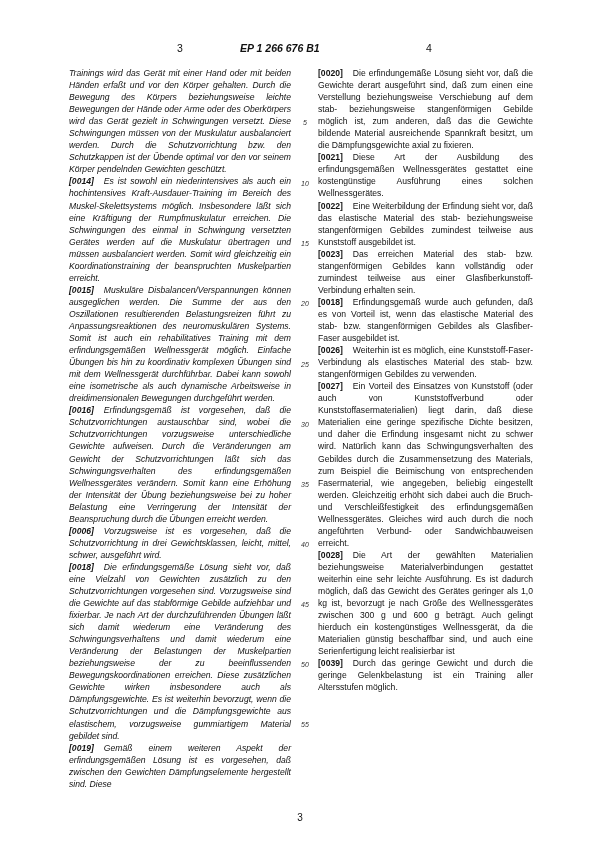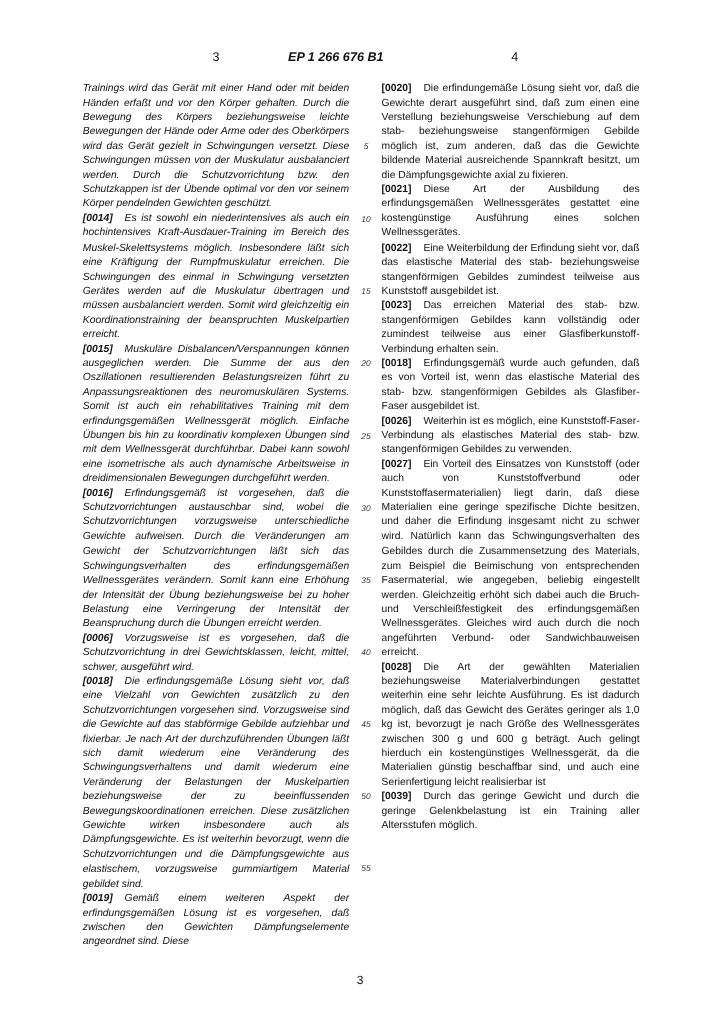--- a/index.html
+++ b/index.html
@@ -25,21 +25,21 @@
   <span class="hdr hdr-right">4</span>
 </div>
 
 <div class="col col-left">
   <p><span>Trainings wird das Gerät mit einer Hand oder mit beiden Händen erfaßt und vor den Körper gehalten. Durch die Bewegung des Körpers beziehungsweise leichte Bewegungen der Hände oder Arme oder des Oberkörpers wird das Gerät gezielt in Schwingungen versetzt. Diese Schwingungen müssen von der Muskulatur ausbalanciert werden. Durch die Schutzvorrichtung bzw. den Schutzkappen ist der Übende optimal vor den vor seinem Körper pendelnden Gewichten geschützt.</span></p>
   <p><span class="num">[0014]</span><span>Es ist sowohl ein niederintensives als auch ein hochintensives Kraft-Ausdauer-Training im Bereich des Muskel-Skelettsystems möglich. Insbesondere läßt sich eine Kräftigung der Rumpfmuskulatur erreichen. Die Schwingungen des einmal in Schwingung versetzten Gerätes werden auf die Muskulatur übertragen und müssen ausbalanciert werden. Somit wird gleichzeitig ein Koordinationstraining der beanspruchten Muskelpartien erreicht.</span></p>
   <p><span class="num">[0015]</span><span>Muskuläre Disbalancen/Verspannungen können ausgeglichen werden. Die Summe der aus den Oszillationen resultierenden Belastungsreizen führt zu Anpassungsreaktionen des neuromuskulären Systems. Somit ist auch ein rehabilitatives Training mit dem erfindungsgemäßen Wellnessgerät möglich. Einfache Übungen bis hin zu koordinativ komplexen Übungen sind mit dem Wellnessgerät durchführbar. Dabei kann sowohl eine isometrische als auch dynamische Arbeitsweise in dreidimensionalen Bewegungen durchgeführt werden.</span></p>
   <p><span class="num">[0016]</span><span>Erfindungsgemäß ist vorgesehen, daß die Schutzvorrichtungen austauschbar sind, wobei die Schutzvorrichtungen vorzugsweise unterschiedliche Gewichte aufweisen. Durch die Veränderungen am Gewicht der Schutzvorrichtungen läßt sich das Schwingungsverhalten des erfindungsgemäßen Wellnessgerätes verändern. Somit kann eine Erhöhung der Intensität der Übung beziehungsweise bei zu hoher Belastung eine Verringerung der Intensität der Beanspruchung durch die Übungen erreicht werden.</span></p>
   <p><span class="num">[0006]</span><span>Vorzugsweise ist es vorgesehen, daß die Schutzvorrichtung in drei Gewichtsklassen, leicht, mittel, schwer, ausgeführt wird.</span></p>
   <p><span class="num">[0018]</span><span>Die erfindungsgemäße Lösung sieht vor, daß eine Vielzahl von Gewichten zusätzlich zu den Schutzvorrichtungen vorgesehen sind. Vorzugsweise sind die Gewichte auf das stabförmige Gebilde aufziehbar und fixierbar. Je nach Art der durchzuführenden Übungen läßt sich damit wiederum eine Veränderung des Schwingungsverhaltens und damit wiederum eine Veränderung der Belastungen der Muskelpartien beziehungsweise der zu beeinflussenden Bewegungskoordinationen erreichen. Diese zusätzlichen Gewichte wirken insbesondere auch als Dämpfungsgewichte. Es ist weiterhin bevorzugt, wenn die Schutzvorrichtungen und die Dämpfungsgewichte aus elastischem, vorzugsweise gummiartigem Material gebildet sind.</span></p>
-  <p><span class="num">[0019]</span><span>Gemäß einem weiteren Aspekt der erfindungsgemäßen Lösung ist es vorgesehen, daß zwischen den Gewichten Dämpfungselemente angeordnet sind. Diese</span></p>
+  <p><span class="num">[0019]</span><span>Gemäß einem weiteren Aspekt der erfindungsgemäßen Lösung ist es vorgesehen, daß zwischen den Gewichten Dämpfungselemente hergestellt sind. Diese</span></p>
 </div>
 
 <div>
   <span class="lnum" style="top:119px">5</span>
   <span class="lnum" style="top:180px">10</span>
   <span class="lnum" style="top:240px">15</span>
   <span class="lnum" style="top:300px">20</span>
   <span class="lnum" style="top:361px">25</span>
   <span class="lnum" style="top:421px">30</span>
   <span class="lnum" style="top:481px">35</span>

